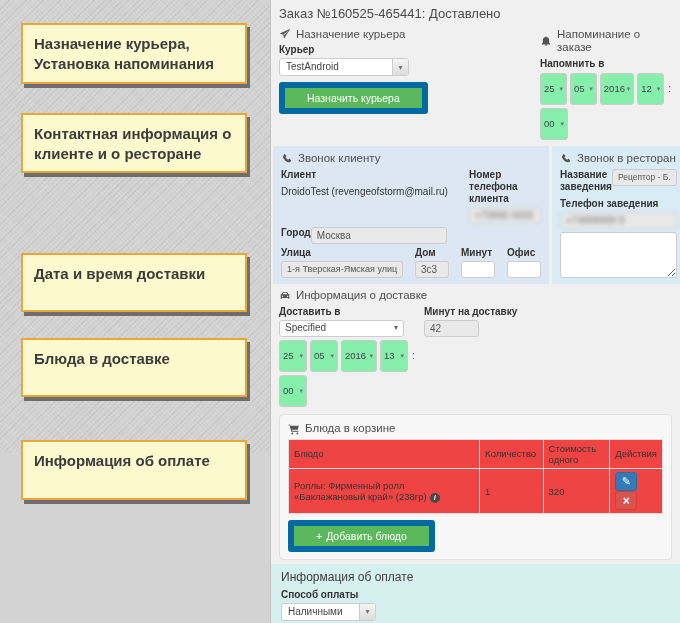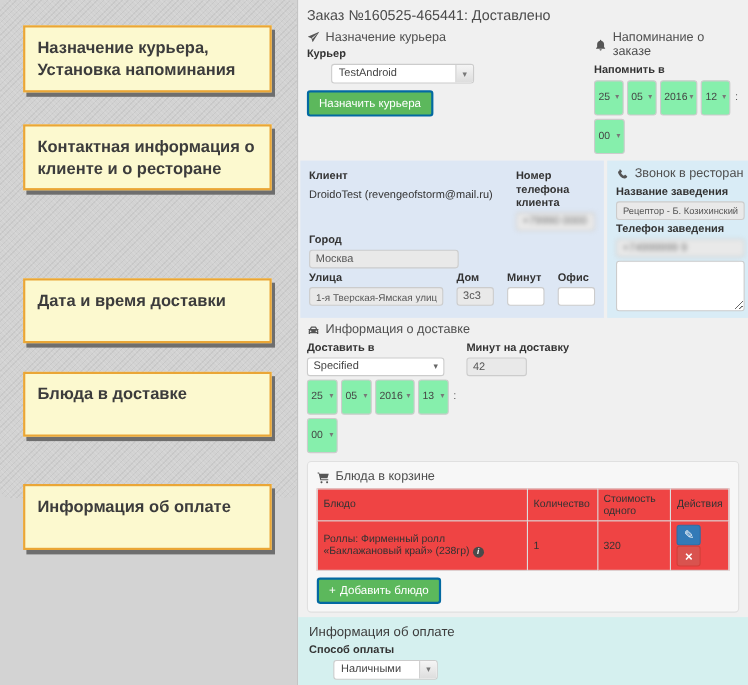--- a/index.html
+++ b/index.html
@@ -47,21 +47,21 @@
   }
   .inp {
     display:block; height:17px; padding:1px 5px; font-size:10px; color:#333;
     border:1px solid #ccc; border-radius:3px; background:#fff; width:100%;
     font-family:"Liberation Sans","DejaVu Sans",sans-serif;
   }
   .ro { background:#e9e9e9; color:#555; }
   .blur { filter:blur(2px); color:#777; }
   textarea.inp { resize:both; }
   
-  .s2 { display:inline-flex; height:18px; border:1px solid #ccc; border-radius:3px; background:#fff; overflow:hidden;margin-left:22px; }
+  .s2 { display:inline-flex; height:18px; border:1px solid #ccc; border-radius:3px; background:#fff; overflow:hidden; }
   .s2 .s2v { padding:2px 6px; font-size:10px; color:#444; flex:1; white-space:nowrap; overflow:hidden; }
   .s2 .s2a {
     width:16px; border-left:1px solid #ccc; background:linear-gradient(#f5f5f5,#ddd);
     display:flex; align-items:center; justify-content:center; font-size:8px; color:#777;
   }
   
   .wsel {
     display:inline-flex; justify-content:space-between; align-items:center;
     height:17px; padding:1px 5px; font-size:10px; color:#444;
     border:1px solid #ccc; border-radius:3px; background:#fff;
@@ -71,22 +71,22 @@
   .msel {
     display:inline-flex; justify-content:space-between; align-items:center;
     width:28px; height:32px; padding:1px 3px; font-size:9.5px; color:#444;
     border:1px solid #ccc; border-radius:3px; background:#86efac;
   }
   .msel.year { width:36px; }
   .msel .car { font-size:7px; color:#777; }
   .tsep { font-size:10px; color:#555; margin:0 1px; align-self:center; }
   .btn-green {
     display:inline-flex; align-items:center; gap:4px;
-    background:#5cb85c; border:2px solid #0369a1; color:#fff;
-    font-size:10.5px; padding:4px 9px; border-radius:3px; cursor:pointer;
+    background:#5cb85c; border:6px solid #0369a1; color:#fff;
+    font-size:10.5px; padding:4px 22px; border-radius:3px; cursor:pointer;
     font-family:"Liberation Sans","DejaVu Sans",sans-serif;
   }
   
   .sec-top { display:flex; padding:2px 8px 6px; }
   .courier-block { width:262px; }
   .reminder-block { width:132px; }
   .dt-row { display:flex; gap:3px; margin-top:3px; }
   .panels-row { display:flex; gap:3px; padding:0 2px; }
   .panel { padding:6px 8px; }
   .panel-client { flex:1; background:#dde7f4; }
@@ -189,31 +189,39 @@
         <span class="msel">
             <span>00</span>
             <span class="car">▾</span>
           </span>
       </div>
     </div>
   </div>
 
   <div class="panels-row">
     <div class="panel panel-client">
+      <div class="section-heading">
+        <span class="icon">
+          <svg viewBox="0 0 16 16">
+              <path d="M4.2 1.6c.3-.3.8-.3 1.1 0L7 3.3c.3.3.3.8 0 1.1l-1 1c.7 1.6 2 2.9 3.6 3.6l1-1c.3-.3.8-.3 1.1 0l1.7 1.7c.3.3.3.8 0 1.1l-1.1 1.1c-.5.5-1.3.7-2 .5C6.7 11.9 4.1 9.3 2.6 5.7c-.3-.7-.1-1.5.5-2l1.1-1.1z"></path>
+            </svg>
+        </span>
+        <span>Звонок клиенту</span>
+      </div>
       <div class="frow">
         <div style="flex:1">
           <label class="fld">Клиент</label>
           <div class="client-value">DroidoTest (revengeofstorm@mail.ru)</div>
         </div>
         <div style="width:72px">
           <label class="fld">Номер телефона клиента</label>
           <input class="inp ro blur" readonly="" value="+79990 0000" style="">
         </div>
       </div>
-      <div class="frow" style="flex-direction:column">
+      <div class="frow" style="flex-direction:row">
         <label class="fld">Город</label>
         <input class="inp ro" style="width: 136px;" readonly="" value="Москва">
       </div>
       <div class="frow" style="gap:12px">
         <div>
           <label class="fld">Улица</label>
           <input class="inp ro" style="width: 122px; font-size: 9px;" readonly="" value="1-я Тверская-Ямская улица">
         </div>
         <div>
           <label class="fld">Дом</label>
@@ -232,21 +240,21 @@
 
     <div class="panel panel-rest">
       <div class="section-heading">
         <span class="icon">
           <svg viewBox="0 0 16 16">
               <path d="M4.2 1.6c.3-.3.8-.3 1.1 0L7 3.3c.3.3.3.8 0 1.1l-1 1c.7 1.6 2 2.9 3.6 3.6l1-1c.3-.3.8-.3 1.1 0l1.7 1.7c.3.3.3.8 0 1.1l-1.1 1.1c-.5.5-1.3.7-2 .5C6.7 11.9 4.1 9.3 2.6 5.7c-.3-.7-.1-1.5.5-2l1.1-1.1z"></path>
             </svg>
         </span>
         <span>Звонок в ресторан</span>
       </div>
-      <div class="frow" style="flex-direction:column">
+      <div class="frow" style="">
         <label class="fld">Название заведения</label>
         <input class="inp ro" style="font-size: 8.5px;" readonly="" value="Рецептор - Б. Козихинский переулок">
       </div>
       <div class="frow" style="flex-direction:column">
         <label class="fld">Телефон заведения</label>
         <input class="inp ro blur" readonly="" value="+74999999 9" style="">
       </div>
       <div class="frow" style="flex-direction:column">
         <textarea class="inp" style="height: 46px;"></textarea>
       </div>

